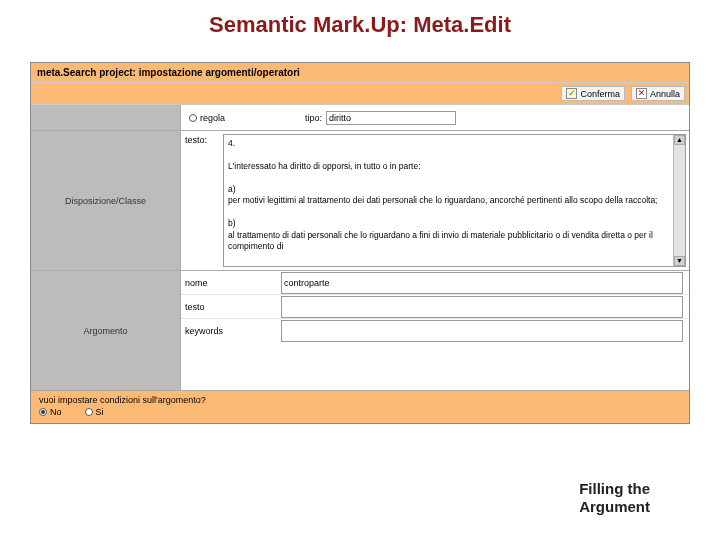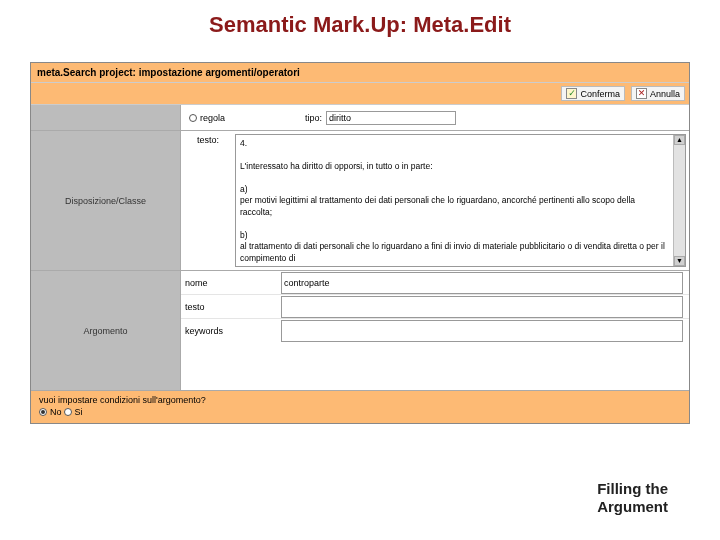--- a/index.html
+++ b/index.html
@@ -79,21 +79,21 @@
   .row1 { height: 26px; }
   .row1 .panel-right { display: flex; align-items: center; }
   .radio-group { display: flex; align-items: center; gap: 3px; padding-left: 8px; }
   .radio-dot { width: 8px; height: 8px; border: 1px solid #555; border-radius: 50%; display:inline-block; background:#fff; }
   .row1 .field { margin-left: 80px; display: flex; align-items: center; gap: 4px; }
   .row1 .input-small { border: 1px solid #999; height: 14px; width: 130px; padding: 0 2px; background:#fff; font-size:9px; }
 
   
   .row2 { height: 140px; }
   .row2 .panel-right { display:flex; }
-  .r2left { width: 42px; padding: 4px; margin-left: 12px; }
+  .r2left { width: 42px; padding: 4px; }
   .r2label { font-size: 9px; }
   .r2text {
     flex: 1; margin: 3px 3px 3px 0;
     border: 1px solid #999;
     position: relative;
     display: flex;
   }
   .r2text-content {
     flex: 1;
     padding: 3px 4px;
@@ -116,27 +116,27 @@
   .dict-line { display:flex; align-items:center; height:24px; }
   .dict-btn { width: 14px; height: 14px; display:flex; align-items:center; justify-content:center; font-size:11px; color:#fff; border:1px solid #666; margin-right:3px; }
   .dict-minus { background:#d84a3a; }
   .dict-plus { background:#4a9a4a; }
 
   
   .bottom {
     padding: 4px 8px 6px 8px;
     font-size: 9px;
   }
-  .bottom-radios { display:flex; gap: 2px; margin-top: 2px; }
+  .bottom-radios { display:flex; gap: 23px; margin-top: 2px; }
   .bottom-radios .opt { display:flex; align-items:center; gap:3px; }
   .radio-filled::after { content:""; display:block; width:4px; height:4px; background:#333; border-radius:50%; margin:1px; }
 
   .caption {
     position: absolute;
-    right: 52px;
+    right: 70px;
     bottom: 24px;
     font-size: 15px;
     font-weight: bold;
     color: #222;
     line-height: 1.2;
   }
 </style>
 </head>
 <body>
 

